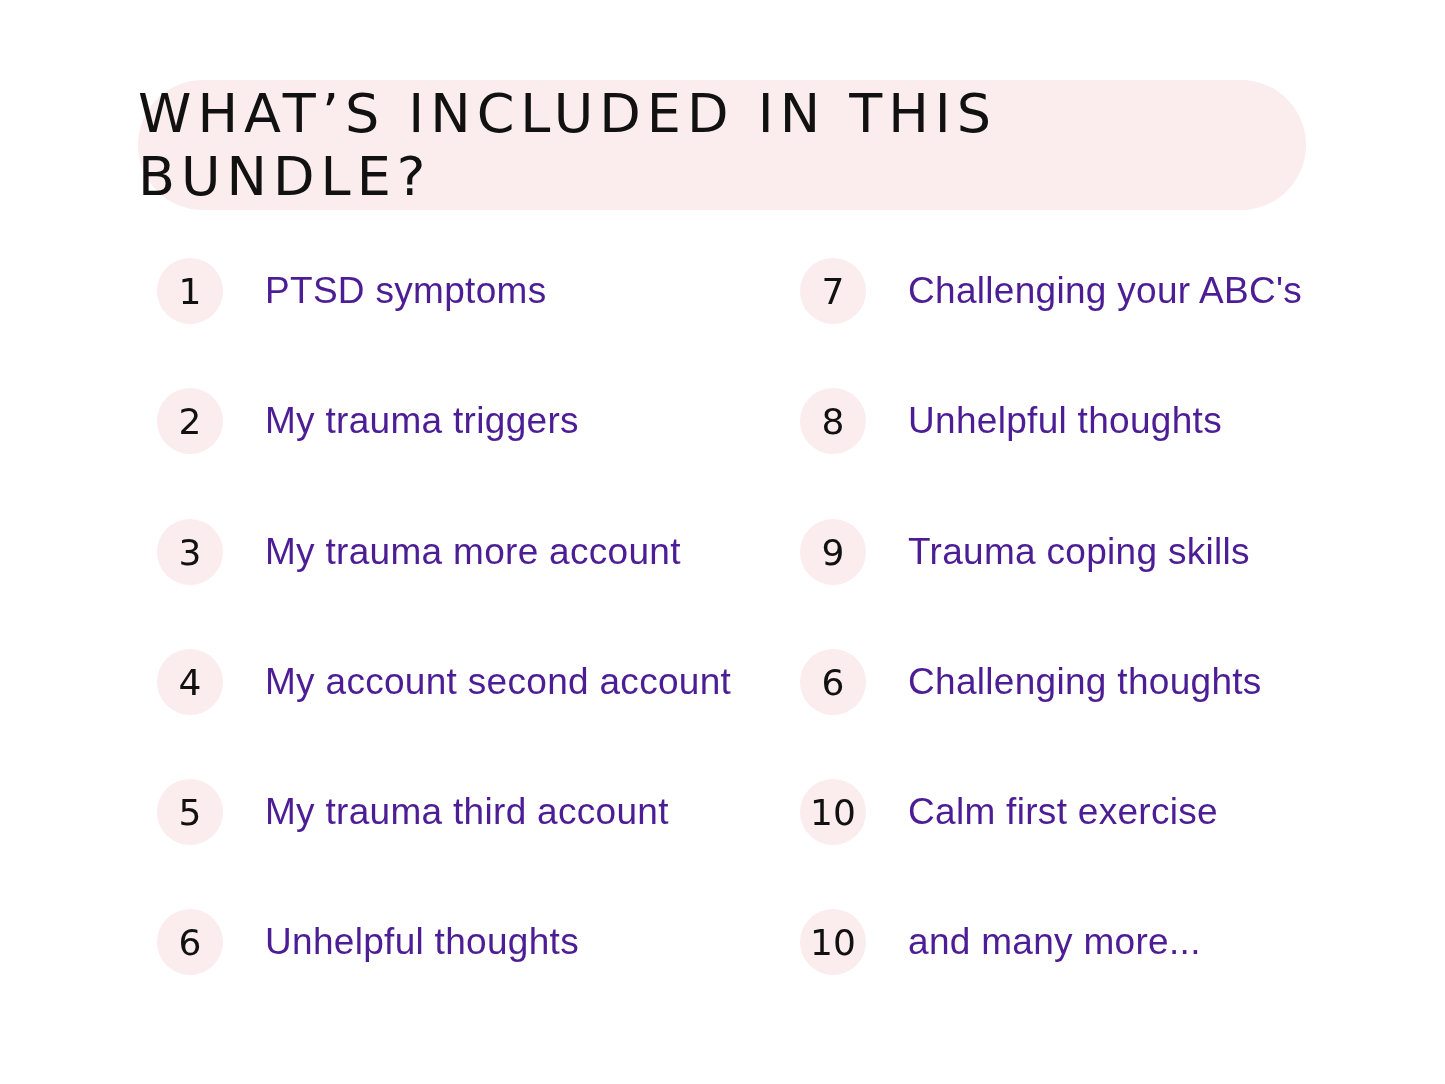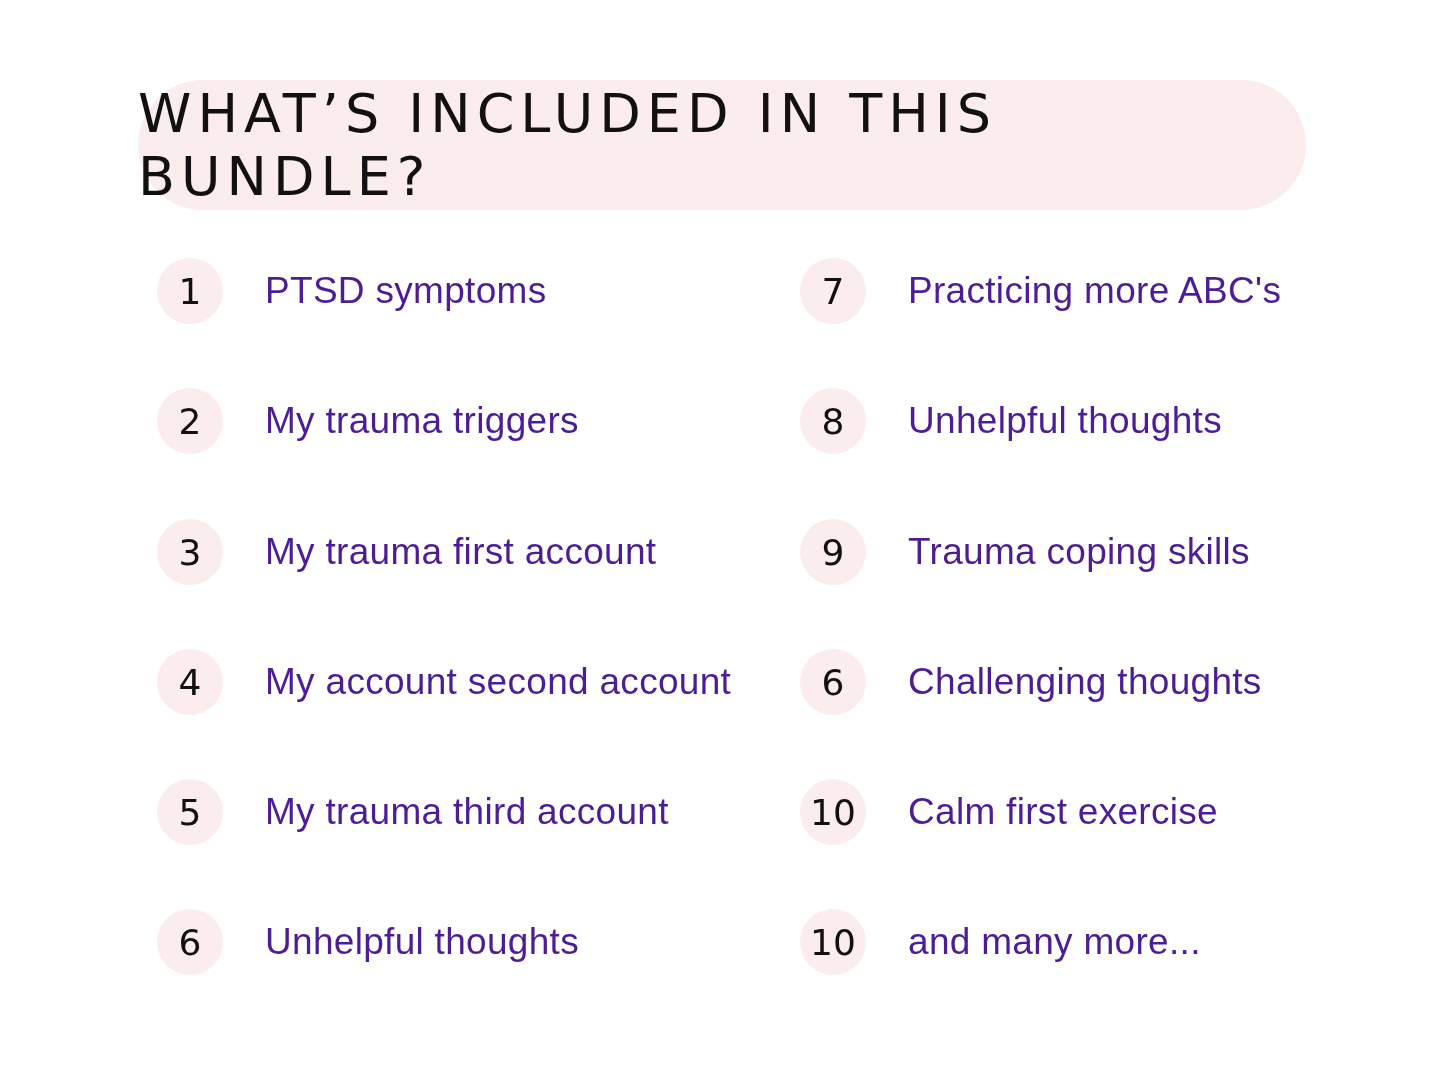--- a/index.html
+++ b/index.html
@@ -64,38 +64,38 @@
 <div class="item" style="left:157px; top:258px;">
   <span class="num">1</span>
   <span class="label">PTSD symptoms</span>
 </div>
 <div class="item" style="left:157px; top:388px;">
   <span class="num">2</span>
   <span class="label">My trauma triggers</span>
 </div>
 <div class="item" style="left:157px; top:519px;">
   <span class="num">3</span>
-  <span class="label">My trauma first account</span>
+  <span class="label">My trauma more account</span>
 </div>
 <div class="item" style="left:157px; top:649px;">
   <span class="num">4</span>
   <span class="label">My account second account</span>
 </div>
 <div class="item" style="left:157px; top:779px;">
   <span class="num">5</span>
   <span class="label">My trauma third account</span>
 </div>
 <div class="item" style="left:157px; top:909px;">
   <span class="num">6</span>
   <span class="label">Unhelpful thoughts</span>
 </div>
 
 <div class="item" style="left:800px; top:258px;">
   <span class="num">7</span>
-  <span class="label">Practicing more ABC's</span>
+  <span class="label">Challenging your ABC's</span>
 </div>
 <div class="item" style="left:800px; top:388px;">
   <span class="num">8</span>
   <span class="label">Unhelpful thoughts</span>
 </div>
 <div class="item" style="left:800px; top:519px;">
   <span class="num">9</span>
   <span class="label">Trauma coping skills</span>
 </div>
 <div class="item" style="left:800px; top:649px;">

